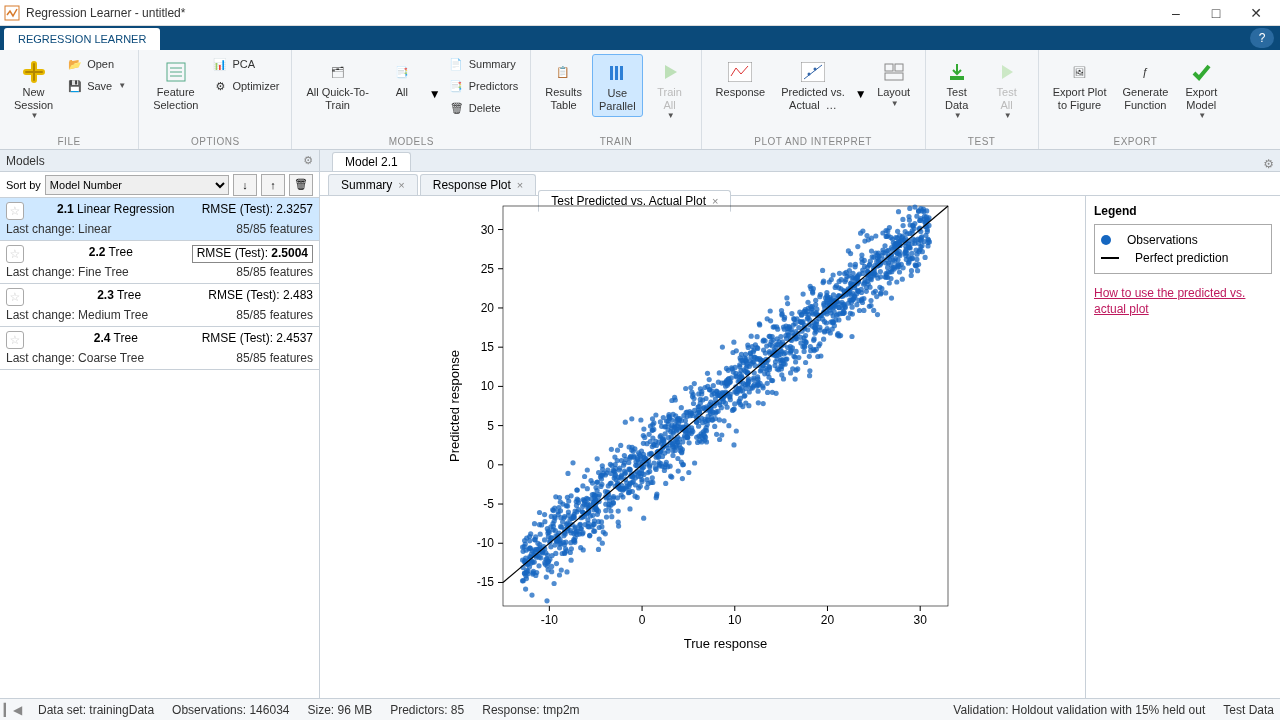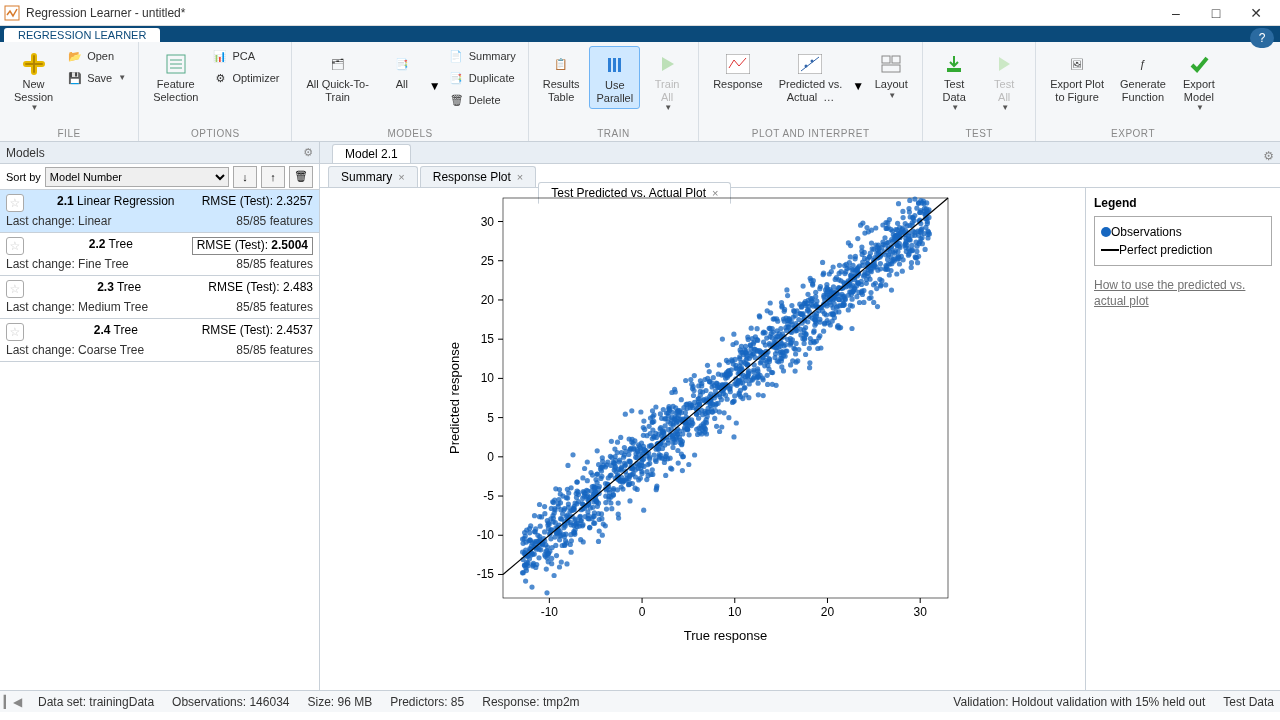--- a/index.html
+++ b/index.html
@@ -5,21 +5,21 @@
 * { box-sizing: border-box; margin: 0; padding: 0; }
 body { font-family: "Segoe UI", Arial, sans-serif; font-size: 12px; background: #fff; overflow: hidden; width: 1280px; height: 720px; }
 
 
 .titlebar { height: 26px; background: #fff; display: flex; align-items: center; padding: 11px 4px; border-bottom: 1px solid #ddd; }
 .titlebar .app-icon { width: 16px; height: 16px; margin-right: 6px; }
 .titlebar .title-text { flex: 1; font-size: 12px; color: #333; }
 .titlebar .win-btn { width: 40px; height: 24px; display: flex; align-items: center; justify-content: center; color: #333; font-size: 14px; cursor: default; }
 
 
-.ribbon-tabs { height: 16px; background: #0b4a7a; display: flex; align-items: stretch; position: relative; }
+.ribbon-tabs { height: 24px; background: #0b4a7a; display: flex; align-items: stretch; position: relative; }
 .ribbon-tab-label { background: #fff; color: #0b4a7a; font-size: 11px; padding: 4px 14px; display: flex; align-items: center; font-weight: 400; border-radius: 3px 3px 0 0; margin: 2px 0 0 4px; }
 .ribbon-help { position: absolute; right: 6px; top: 2px; width: 24px; height: 20px; background: #2a6aa0; color:#fff; border-radius:10px; display:flex; align-items:center; justify-content:center; font-size:12px; }
 
 
 .toolbar { height: 100px; background: #f5f7f9; border-bottom: 1px solid #c8d0d8; display: flex; }
 .tb-group { border-right: 1px solid #d8dee4; padding: 4px 8px 2px 8px; display: flex; flex-direction: column; }
 .tb-group-body { display: flex; align-items: flex-start; gap: 4px; flex: 1; }
 .tb-group-label { text-align: center; font-size: 10px; color: #888; padding-top: 2px; letter-spacing: 0.5px; }
 .tb-btn { display: flex; flex-direction: column; align-items: center; justify-content: flex-start; padding: 4px 6px; text-align: center; min-width: 46px; line-height: 1.15; font-size: 11px; color: #333; cursor: default; }
 .tb-btn .tb-ico { width: 28px; height: 28px; display:flex;align-items:center;justify-content:center; }
@@ -62,24 +62,24 @@
 .inner-tab .x { color:#888; font-size:11px; }
 
 .plot-container { flex:1; display:flex; background:#fff; }
 .plot-area { flex:1; position:relative; }
 .plot-title { text-align:center; font-size:14px; font-weight:700; margin-top:6px; }
 svg.chart { display:block; margin:auto; }
 
 .legend-panel { width:195px; border-left:1px solid #c8d0d8; padding:8px; font-size:12px; }
 .legend-title { font-weight:700; margin-bottom:6px; }
 .legend-box { border:1px solid #aaa; padding:6px; }
-.legend-item { display:flex; align-items:center; gap:0; padding:2px 0; }
+.legend-item { display:flex; align-items:center; gap:16px; padding:2px 0; }
 .legend-dot { width:10px; height:10px; border-radius:50%; background:#1566c0; }
 .legend-line { width:18px; height:2px; background:#000; }
-.help-link { color:#737373; text-decoration:underline; margin-top:12px; display:block; line-height:1.3; }
+.help-link { color:#be185d; text-decoration:underline; margin-top:12px; display:block; line-height:1.3; }
 
 
 .status { height:22px; background:#f5f7f9; border-top:1px solid #c8d0d8; display:flex; align-items:center; font-size:12px; color:#333; padding:0 6px; gap:18px; }
 .status .handle { width:14px; display:flex; align-items:center; justify-content:center; color:#888; }
 .status .spacer { flex:1; }
 </style>
 </head>
 <body>
 
 <div class="titlebar">
@@ -168,21 +168,21 @@
           <span>All</span>
         </div>
       <span class="arrow" style="align-self:center">▼</span>
       <div class="tb-col">
         <div class="tb-btn small">
             <span class="tb-ico">📄</span>
             <span>Summary</span>
           </div>
         <div class="tb-btn small">
             <span class="tb-ico">📑</span>
-            <span>Duplicate</span>
+            <span>Predictors</span>
           </div>
         <div class="tb-btn small">
             <span class="tb-ico">🗑</span>
             <span>Delete</span>
           </div>
       </div>
     </div>
     <div class="tb-group-label">MODELS</div>
   </div>
 

